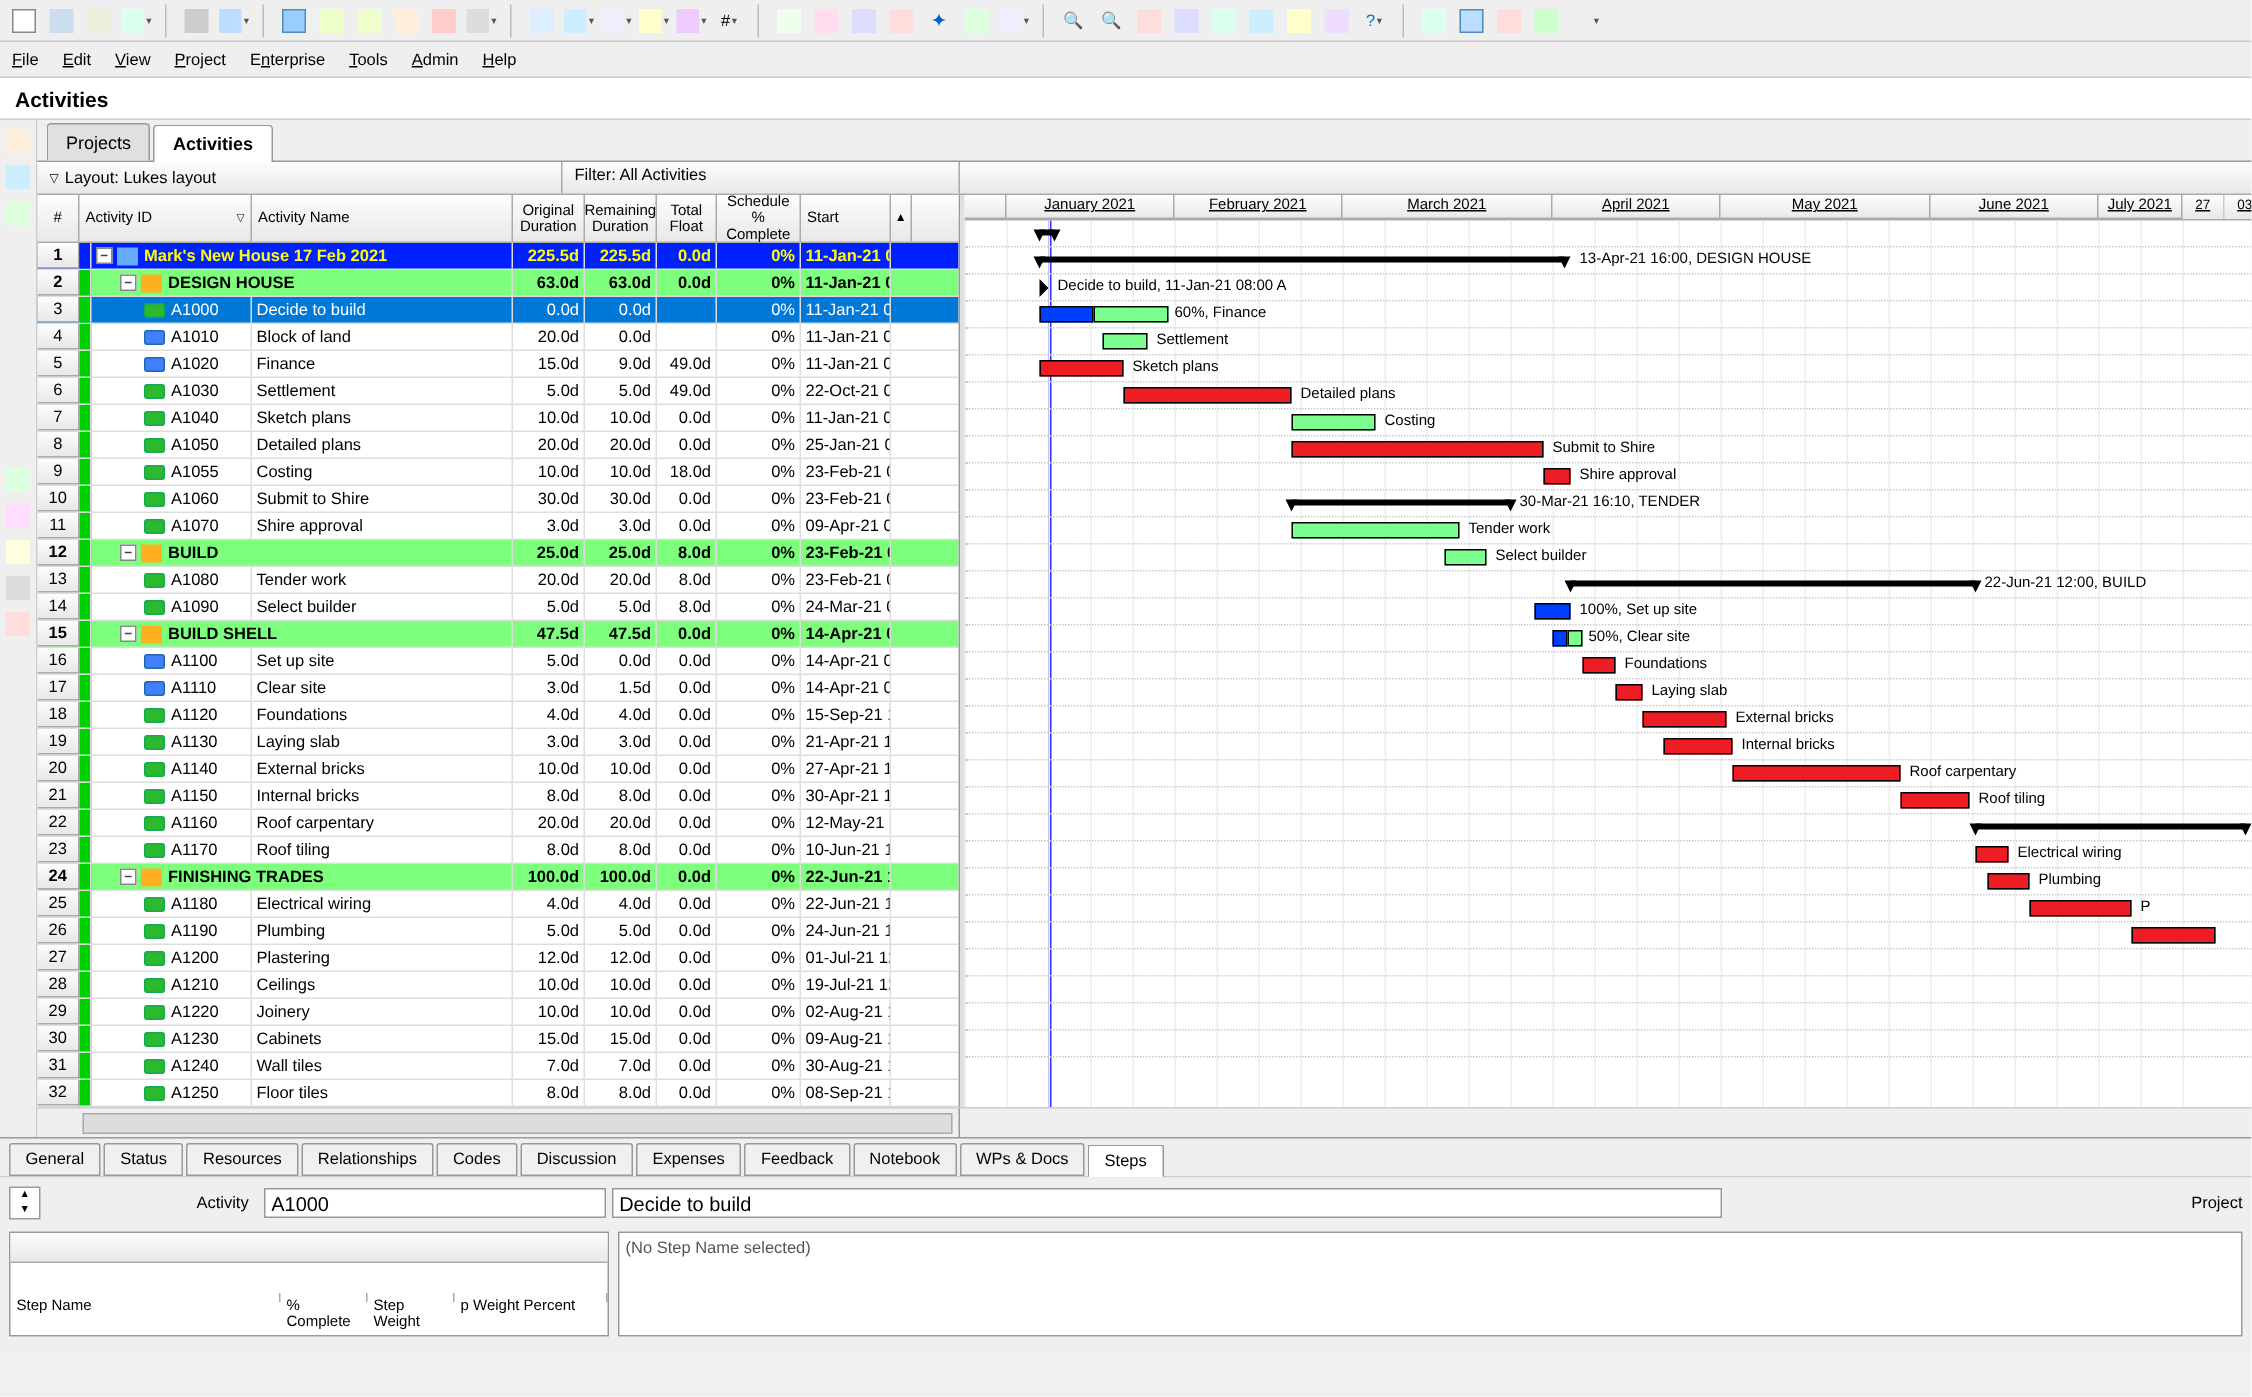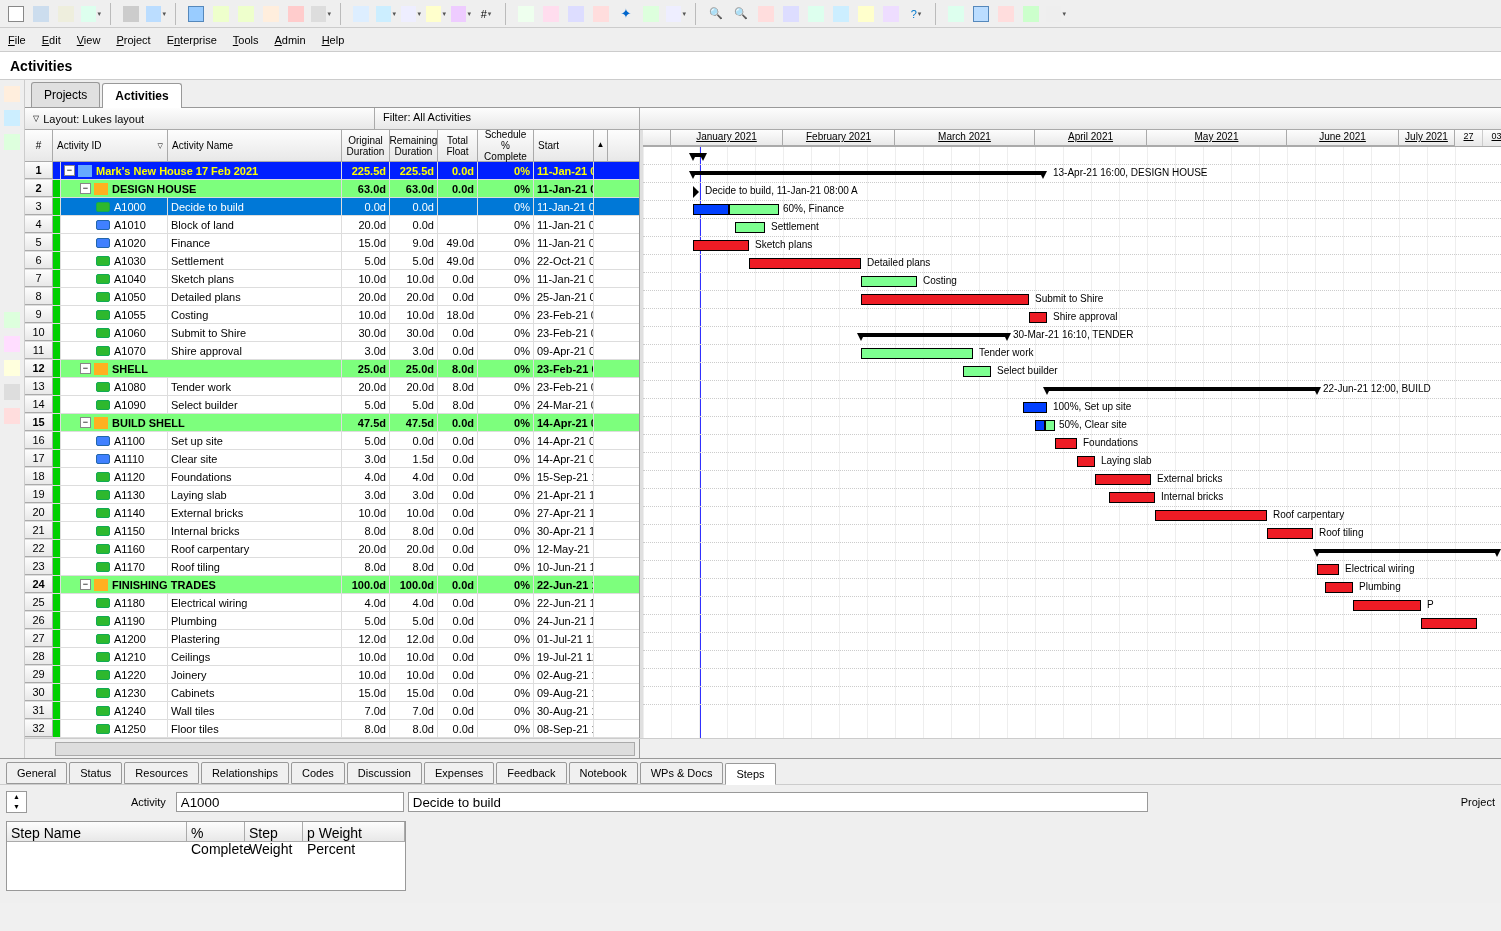--- a/index.html
+++ b/index.html
@@ -95,21 +95,21 @@
 
 .detail-body { background: #efefef; padding: 6px; height: 118px; }
 .activity-row { display: flex; align-items: center; gap: 4px; margin-bottom: 8px; }
 .updown-btns { display: inline-flex; flex-direction: column; border: 1px solid #999; background: #fff; }
 .updown-btns span { font-size: 7px; padding: 0 6px; cursor: pointer; line-height: 10px; }
 .activity-label { margin-left: 100px; margin-right: 6px; }
 .act-input { border: 1px solid #999; background: #fff; height: 20px; padding: 2px 4px; }
 .steps-panel { display: flex; gap: 6px; }
 .steps-grid { border: 1px solid #999; background: #fff; width: 400px; height: 70px; }
 .steps-header { display: flex; background: linear-gradient(#fdfdfd,#e8e8e8); border-bottom: 1px solid #aaa; height: 20px; }
-.sh { border-right: 1px solid #aaa; padding: 3px 4px; font-size: 14px; }
+.sh { border-right: 1px solid #aaa; padding: 3px 4px; font-size: 10px; margin-top: 40px; }
 .step-msg { border: 1px solid #999; background: #fff; flex: 1; padding: 4px; color: #555; }
 .proj-right { margin-left: auto; }
 
 
 .icon-sq { width: 16px; height: 16px; display: inline-block; }
 </style>
 </head>
 <body>
 
 <div class="toolbar-row">
@@ -434,21 +434,21 @@
               <div class="gc sched">0%</div>
               <div class="gc start">09-Apr-21 0</div>
             </div>
             <div class="grid-row wbs">
               <div class="gc num">12</div>
               <div class="gc stripe stripe-green"></div>
               <div class="gc id" style="width: 281px;">
                 <span style="width:16px;display:inline-block"></span>
                 <span class="expand-icon">−</span>
                 <span class="wbs-icon"></span>
-                <b>SHELL</b>
+                <b>BUILD</b>
               </div>
               <div class="gc dur">25.0d</div>
               <div class="gc dur">25.0d</div>
               <div class="gc float">8.0d</div>
               <div class="gc sched">0%</div>
               <div class="gc start">23-Feb-21 0</div>
             </div>
             <div class="grid-row">
               <div class="gc num">13</div>
               <div class="gc stripe stripe-green"></div>
@@ -908,14 +908,15 @@
   </div>
   <div class="steps-panel">
     <div class="steps-grid">
       <div class="steps-header">
         <div class="sh" style="width:180px">Step Name</div>
         <div class="sh" style="width:58px">% Complete</div>
         <div class="sh" style="width:58px">Step Weight</div>
         <div class="sh" style="flex:1">p Weight Percent</div>
       </div>
     </div>
+    <div class="step-msg">(No Step Name selected)</div>
   </div>
 </div>
 
 </body></html>

